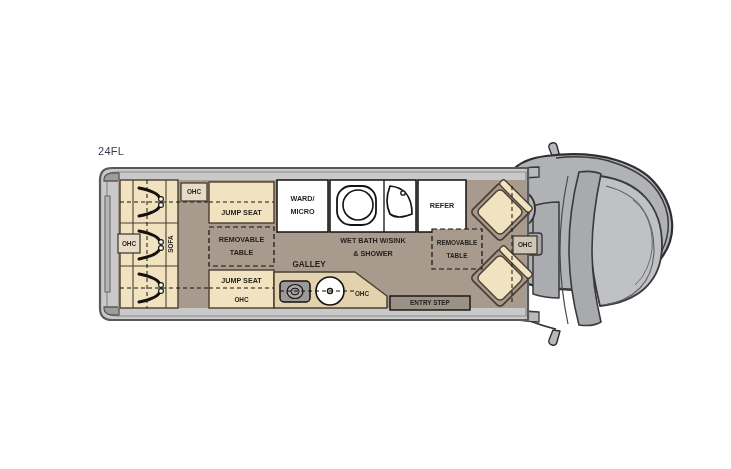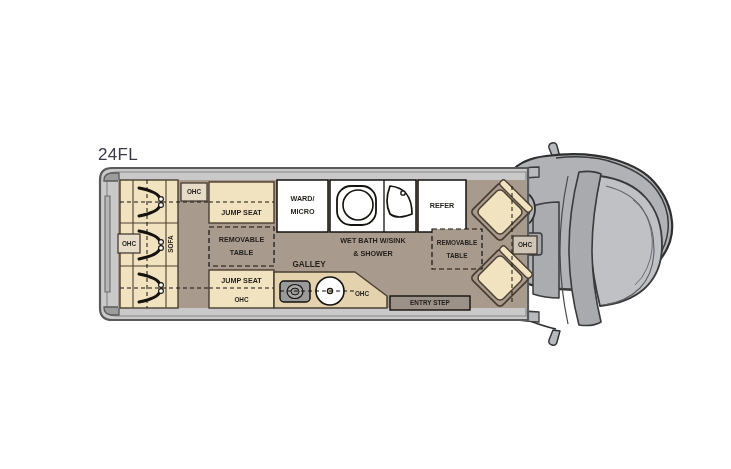--- a/index.html
+++ b/index.html
@@ -18,21 +18,21 @@
     position: absolute;
     left: 0;
     top: 0;
     width: 731px;
     height: 469px;
   }
   #model-label {
     position: absolute;
     left: 98px;
     top: 145px;
-    font-size: 17px;
+    font-size: 11px;
     color: #3a3a4a;
     letter-spacing: 0.3px;
     font-family: "Liberation Sans", sans-serif;
   }
   svg#plan-svg {
     position: absolute;
     left: 0;
     top: 0;
   }
   .lbl {

